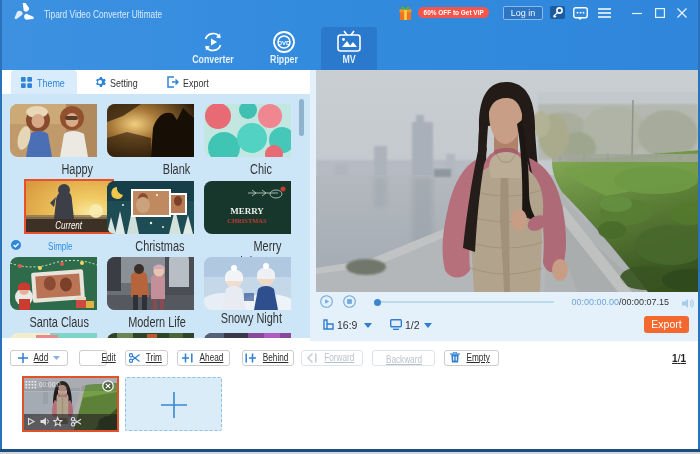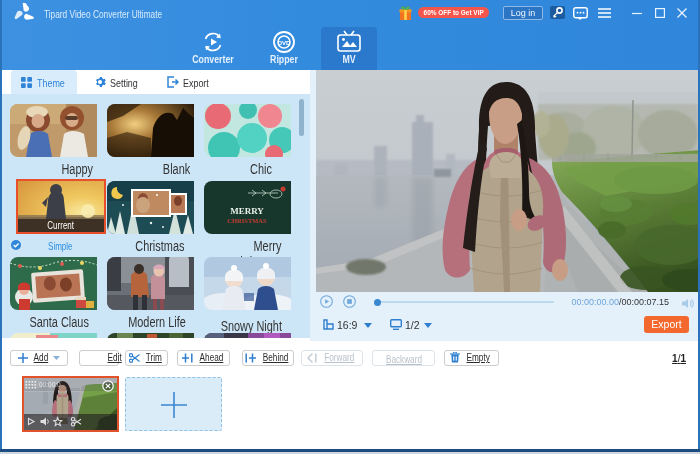--- a/index.html
+++ b/index.html
@@ -218,21 +218,21 @@
         <circle cx="48" cy="34" r="15" fill="#52d2c2"></circle>
         <circle cx="14" cy="12" r="13" fill="#e86a74"></circle>
         <circle cx="66" cy="12" r="12" fill="#ef8690"></circle>
         <circle cx="78" cy="36" r="13" fill="#46c8b8"></circle>
         <circle cx="44" cy="6" r="9" fill="#3fc0b0"></circle>
         <circle cx="70" cy="50" r="9" fill="#e86a74"></circle>
       </svg>
     </div>
     <div class="abs tlabel" style="left:186px; top:67px;"><span>Chic</span></div>
 
-    <div id="curthumb" class="abs" style="left:14px; top:85px; width:90px; height:55px;">
+    <div id="curthumb" class="abs" style="left:22px; top:85px; width:90px; height:55px;font-style:italic;">
       <svg width="86" height="51" viewBox="0 0 86 51">
         <defs>
             <radialGradient id="gsun" cx="0.75" cy="0.62" r="0.9">
           <stop offset="0" stop-color="#f8e8a0"></stop>
               <stop offset="0.35" stop-color="#f0c860"></stop>
               <stop offset="1" stop-color="#d89a40"></stop>
         </radialGradient>
           </defs>
         <rect width="86" height="51" fill="url(#gsun)"></rect>
         <rect x="0" y="36" width="86" height="15" fill="#584838"></rect>
@@ -339,21 +339,21 @@
         <path d="M21 20 C21 10 39 10 39 20 L39 24 L21 24 Z" fill="#f2f4f6"></path>
         <circle cx="30" cy="11" r="3" fill="#fff"></circle>
         <path d="M18 53 L22 32 C26 28 34 28 38 32 L42 53 Z" fill="#e8ecf2"></path>
         <circle cx="62" cy="20" r="9" fill="#eed8c8"></circle>
         <path d="M53 18 C53 8 71 8 71 18 L71 22 L53 22 Z" fill="#eef0f4"></path>
         <circle cx="62" cy="9" r="3" fill="#fff"></circle>
         <path d="M50 53 L54 32 C58 28 66 28 70 32 L74 53 Z" fill="#2e4e8e"></path>
         <rect x="40" y="36" width="10" height="8" fill="#3a5a9a" opacity="0.7"></rect>
       </svg>
     </div>
-    <div class="abs tlabel" style="left:202px; top:224px;"><span>Snowy Night</span></div>
+    <div class="abs tlabel" style="left:202px; top:216px;"><span>Snowy Night</span></div>
 
     <div class="abs thumb" style="left:8px; top:239px;">
       <svg width="87" height="53" viewBox="0 0 87 53">
         <rect width="87" height="53" fill="#f0eecc"></rect>
         <rect x="40" y="0" width="47" height="53" fill="#7fd4c8"></rect>
         <rect x="26" y="2" width="22" height="6" fill="#e88a8a"></rect>
       </svg>
     </div>
     <div class="abs thumb" style="left:105px; top:239px;">
       <svg width="87" height="53" viewBox="0 0 87 53">
@@ -540,21 +540,21 @@
   <div id="toolbar" class="abs">
     <div class="tbtn" style="left:8px; width:58px;">
       <svg width="10" height="10" viewBox="0 0 10 10">
           <path d="M5 0 V10 M0 5 H10" stroke="#2f7fd0" stroke-width="1.5"></path>
         </svg>
       <span>Add</span>
       <svg width="7" height="4" viewBox="0 0 7 4">
           <path d="M0 0 L7 0 L3.5 4 Z" fill="#8ab2d8"></path>
         </svg>
     </div>
-    <div class="tbtn" style="left:77px; width:40px;gap:32px;">
+    <div class="tbtn" style="left:77px; width:28px;gap:32px;">
       <svg width="11" height="11" viewBox="0 0 11 11">
           <path d="M5.5 0.5 L6.6 4.4 L10.5 5.5 L6.6 6.6 L5.5 10.5 L4.4 6.6 L0.5 5.5 L4.4 4.4 Z" fill="none" stroke="#2f7fd0" stroke-width="1.1"></path>
           <circle cx="9.2" cy="1.8" r="0.9" fill="#2f7fd0"></circle>
         </svg>
       <span>Edit</span>
     </div>
     <div class="tbtn" style="left:123px; width:43px;">
       <svg width="11" height="10" viewBox="0 0 11 10">
           <g stroke="#2f7fd0" fill="none" stroke-width="1.2">
             <circle cx="2" cy="2.2" r="1.6"></circle>

